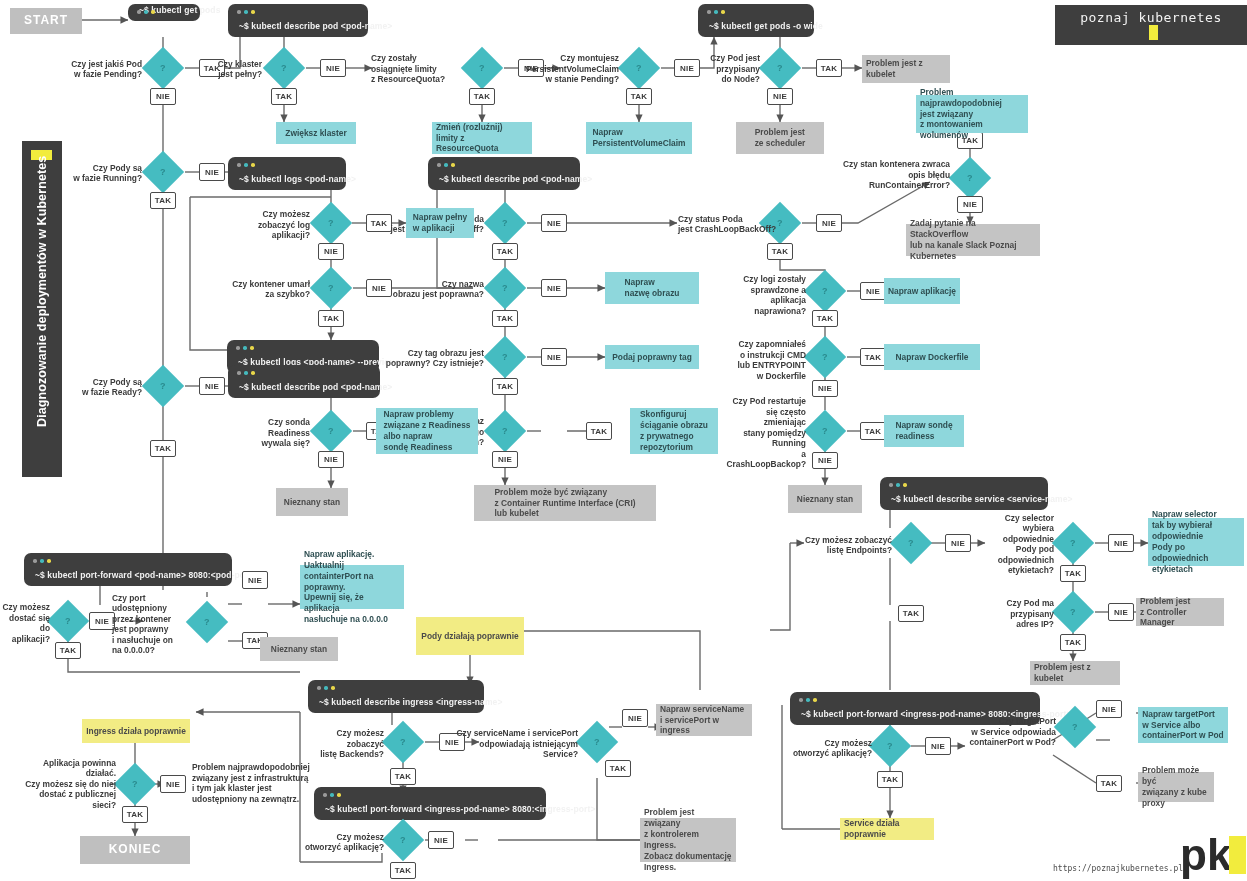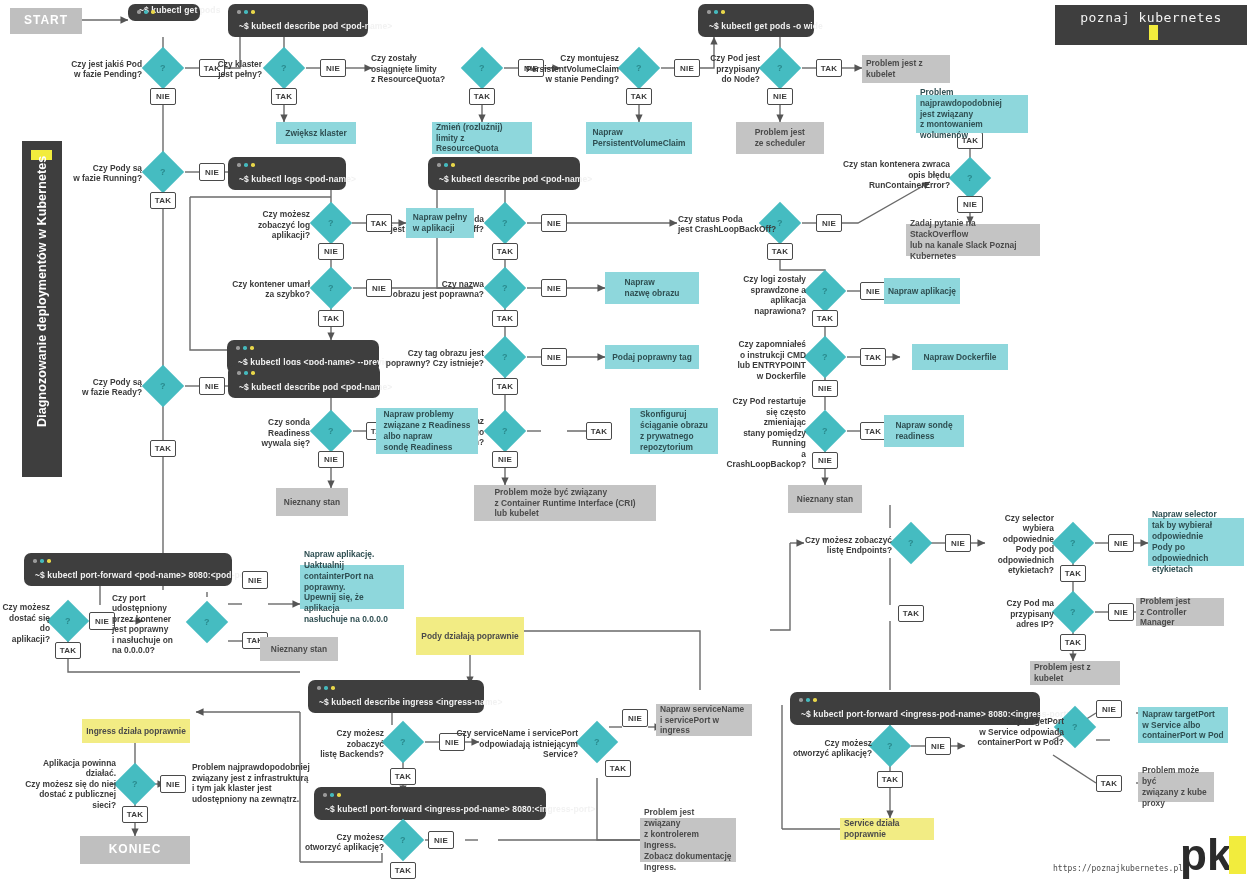--- a/index.html
+++ b/index.html
@@ -382,20 +382,28 @@
 
   <div class="node term" style="left:228px;top:365px;width:152px;height:33px;">
     <span class="dots">
         <i></i>
         <i></i>
         <i></i>
       </span>
     <span class="cmd">~$ kubectl describe pod &lt;pod-name&gt;</span>
   </div>
 
+  <div class="node term" style="left:880px;top:477px;width:168px;height:33px;">
+    <span class="dots">
+        <i></i>
+        <i></i>
+        <i></i>
+      </span>
+    <span class="cmd">~$ kubectl describe service &lt;service-name&gt;</span>
+  </div>
 
   <div class="node term" style="left:24px;top:553px;width:208px;height:33px;">
     <span class="dots">
         <i></i>
         <i></i>
         <i></i>
       </span>
     <span class="cmd">~$ kubectl port-forward &lt;pod-name&gt; 8080:&lt;pod-port&gt;</span>
   </div>
 
@@ -668,21 +676,21 @@
   <div class="node qlabel right" style="left:452px;top:729px;width:126px;height:30px;white-space:pre-line;">Czy serviceName i servicePort
 odpowiadają istniejącym Service?</div>
   <div class="node qlabel right" style="left:300px;top:827px;width:84px;height:30px;white-space:pre-line;">Czy możesz
 otworzyć aplikację?</div>
   <div class="node qlabel right" style="left:16px;top:763px;width:100px;height:42px;white-space:pre-line;">Aplikacja powinna działać.
 Czy możesz się do niej
 dostać z publicznej sieci?</div>
 
   <div class="node qlabel right" style="left:790px;top:733px;width:82px;height:30px;white-space:pre-line;">Czy możesz
 otworzyć aplikację?</div>
-  <div class="node qlabel right" style="left:966px;top:711px;width:90px;height:42px;white-space:pre-line;margin-left:8px;">Czy targetPort
+  <div class="node qlabel right" style="left:966px;top:711px;width:90px;height:42px;white-space:pre-line;">Czy targetPort
 w Service odpowiada
 containerPort w Pod?</div>
 
   <div class="node box teal" style="left:276px;top:122px;width:80px;height:22px;white-space:pre-line;">Zwiększ klaster</div>
   <div class="node box teal" style="left:432px;top:122px;width:100px;height:32px;white-space:pre-line;">Zmień (rozluźnij)
 limity z ResourceQuota</div>
   <div class="node box teal" style="left:586px;top:122px;width:106px;height:32px;white-space:pre-line;">Napraw
 PersistentVolumeClaim</div>
   <div class="node box gray" style="left:736px;top:122px;width:88px;height:32px;white-space:pre-line;">Problem jest
 ze scheduler</div>
@@ -705,21 +713,21 @@
   <div class="node box gray" style="left:276px;top:488px;width:72px;height:28px;white-space:pre-line;">Nieznany stan</div>
   <div class="node box teal" style="left:630px;top:408px;width:88px;height:46px;white-space:pre-line;">Skonfiguruj
 ściąganie obrazu
 z prywatnego
 repozytorium</div>
   <div class="node box gray" style="left:474px;top:485px;width:182px;height:36px;white-space:pre-line;">Problem może być związany
 z Container Runtime Interface (CRI)
 lub kubelet</div>
 
   <div class="node box teal" style="left:884px;top:278px;width:76px;height:26px;white-space:pre-line;">Napraw aplikację</div>
-  <div class="node box teal" style="left:884px;top:344px;width:96px;height:26px;white-space:pre-line;margin-left:28px;">Napraw Dockerfile</div>
+  <div class="node box teal" style="left:884px;top:344px;width:96px;height:26px;white-space:pre-line;">Napraw Dockerfile</div>
   <div class="node box teal" style="left:884px;top:415px;width:80px;height:32px;white-space:pre-line;">Napraw sondę
 readiness</div>
   <div class="node box gray" style="left:788px;top:485px;width:74px;height:28px;white-space:pre-line;">Nieznany stan</div>
 
   <div class="node box teal" style="left:1148px;top:518px;width:96px;height:48px;white-space:pre-line;">Napraw selector
 tak by wybierał odpowiednie
 Pody po odpowiednich
 etykietach</div>
   <div class="node box gray" style="left:1136px;top:598px;width:88px;height:28px;white-space:pre-line;">Problem jest
 z Controller Manager</div>

